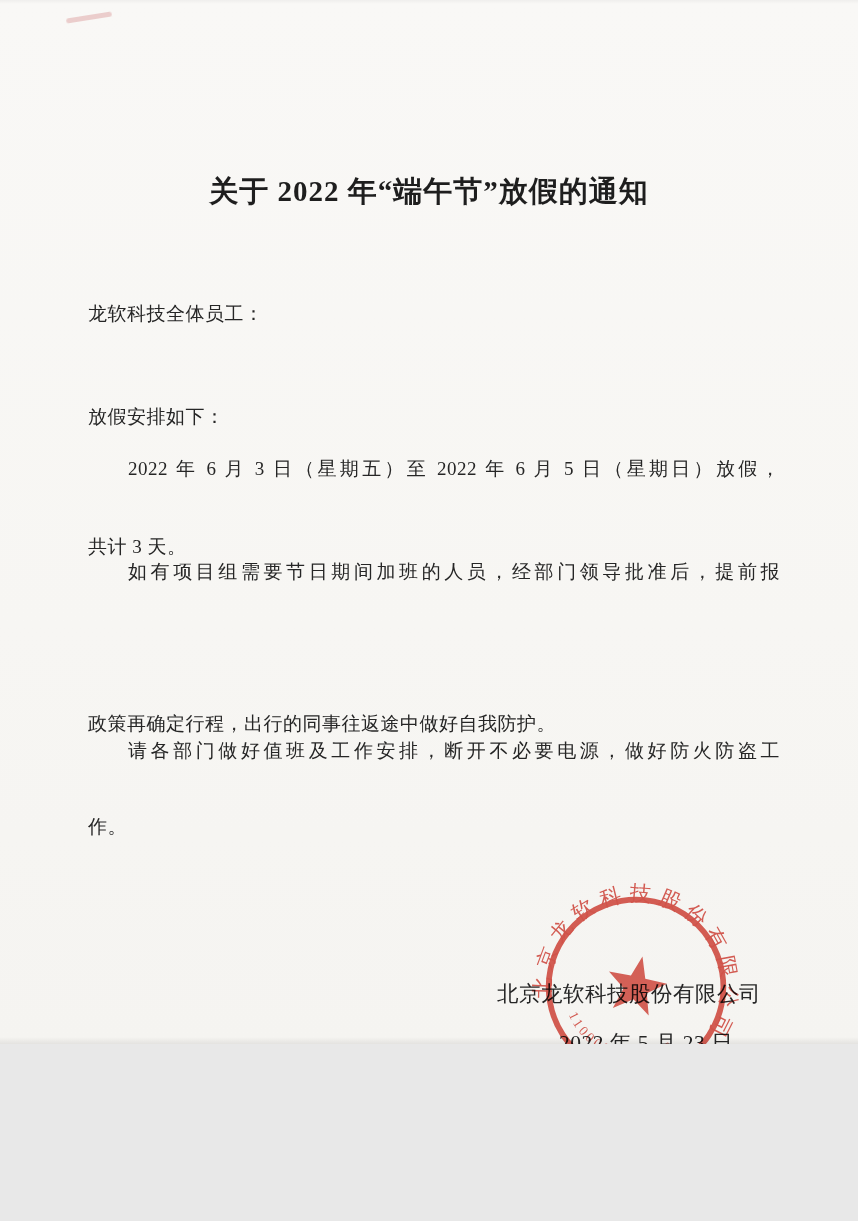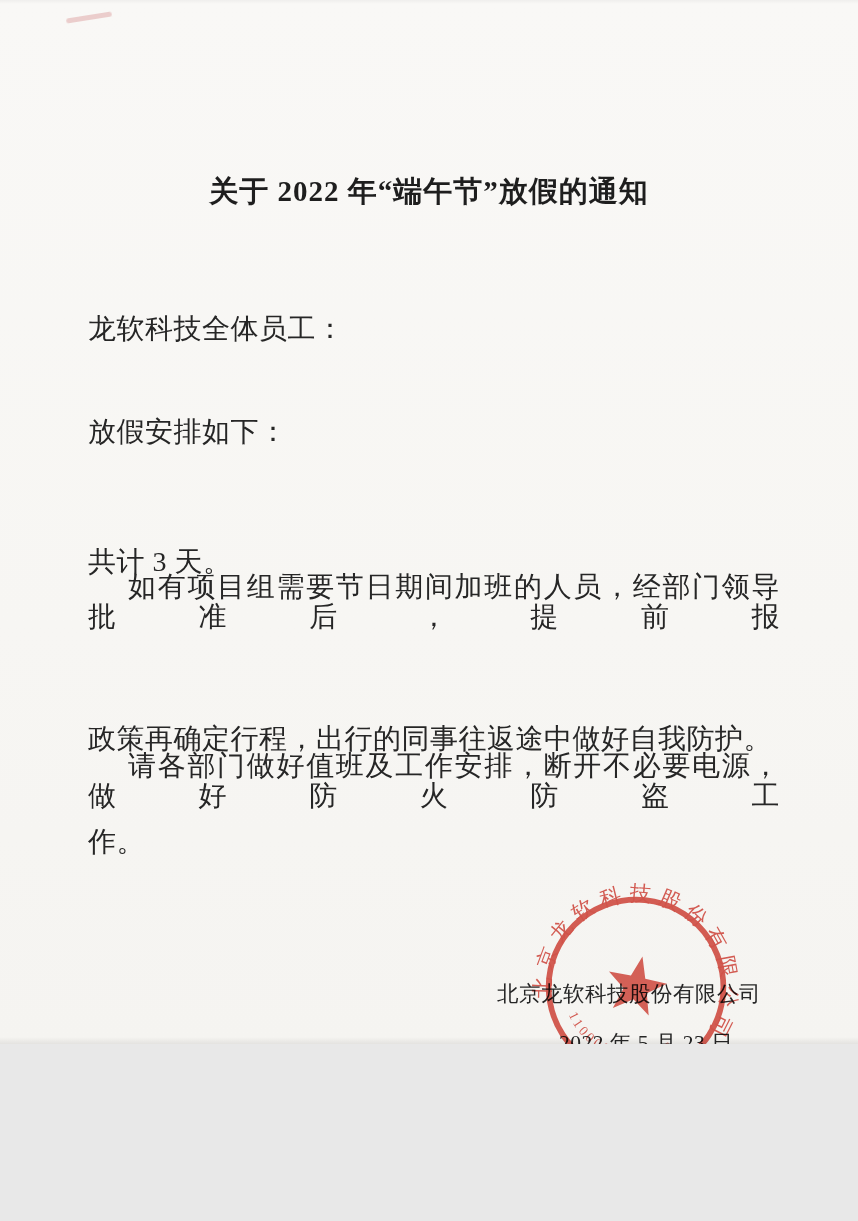--- a/index.html
+++ b/index.html
@@ -29,24 +29,23 @@
     filter:blur(.7px);
   }
   .doc-title{
     position:absolute;left:0;top:172px;width:100%;
     text-align:center;
     font-size:29px;font-weight:bold;letter-spacing:1px;
     color:#1e1e1e;
   }
   .bodyline{
     position:absolute;left:88px;width:692px;
-    font-size:28px;line-height:30px;
+    font-size:19px;line-height:30px;
     letter-spacing:.5px;
     white-space:nowrap;
-    margin-top:15px;
   }
   .bodyline.justified{
     white-space:normal;
     text-align:justify;
     text-align-last:justify;
   }
   .bodyline.indent{ text-indent:40px; }
   .t-sal{top:299px;}
   .t-l1{top:354px;} .t-l2{top:402px;}
   .t-l3{top:454px;} .t-l4{top:532px;}
@@ -78,20 +77,21 @@
 <div class="page">
 
   <div class="smudge"></div>
 
   <div class="doc-title">关于 2022 年“端午节”放假的通知</div>
 
   <div class="bodyline t-sal">龙软科技全体员工：</div>
 
   <div class="bodyline t-l2">放假安排如下：</div>
 
+  <div class="bodyline t-l3 indent justified">2022 年 6 月 3 日（星期五）至 2022 年 6 月 5 日（星期日）放假，</div>
   <div class="bodyline t-l4">共计 3 天。</div>
 
   <div class="bodyline t-l5 indent justified">如有项目组需要节日期间加班的人员，经部门领导批准后，提前报</div>
 
   <div class="bodyline t-l8">政策再确定行程，出行的同事往返途中做好自我防护。</div>
 
   <div class="bodyline t-l9 indent justified">请各部门做好值班及工作安排，断开不必要电源，做好防火防盗工</div>
   <div class="bodyline t-l10">作。</div>
 
   <div class="sig-company">北京龙软科技股份有限公司</div>

